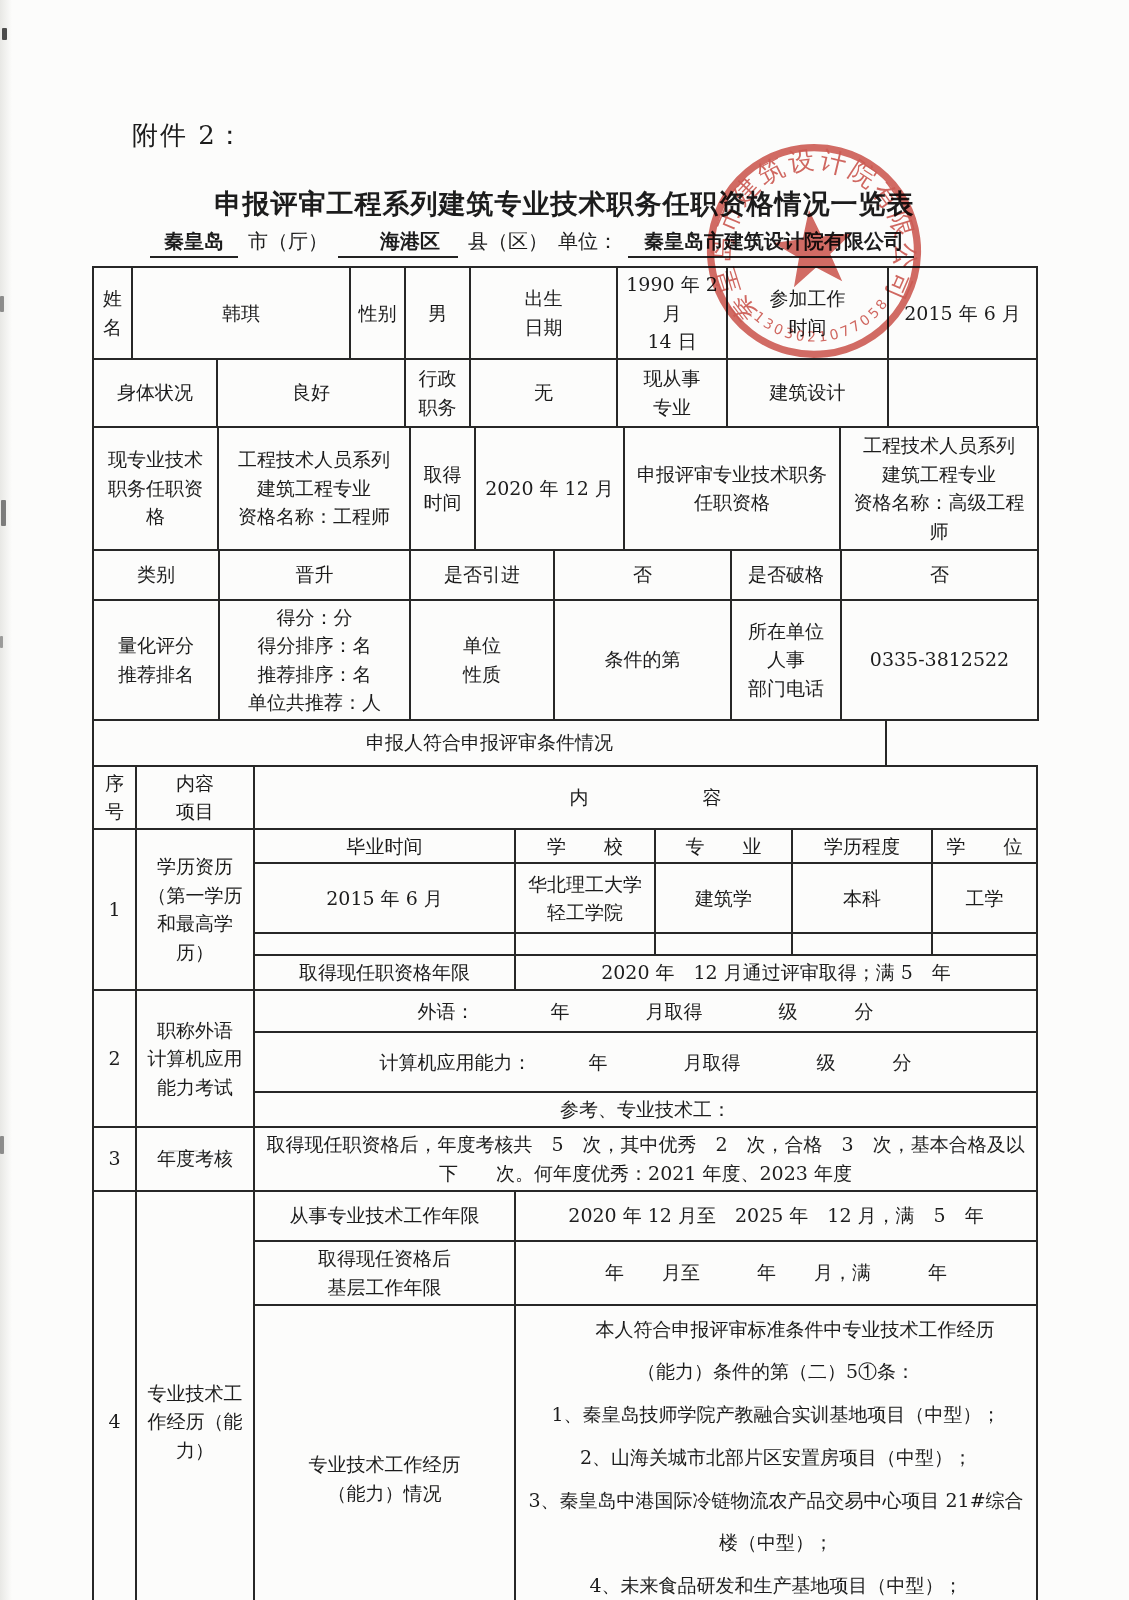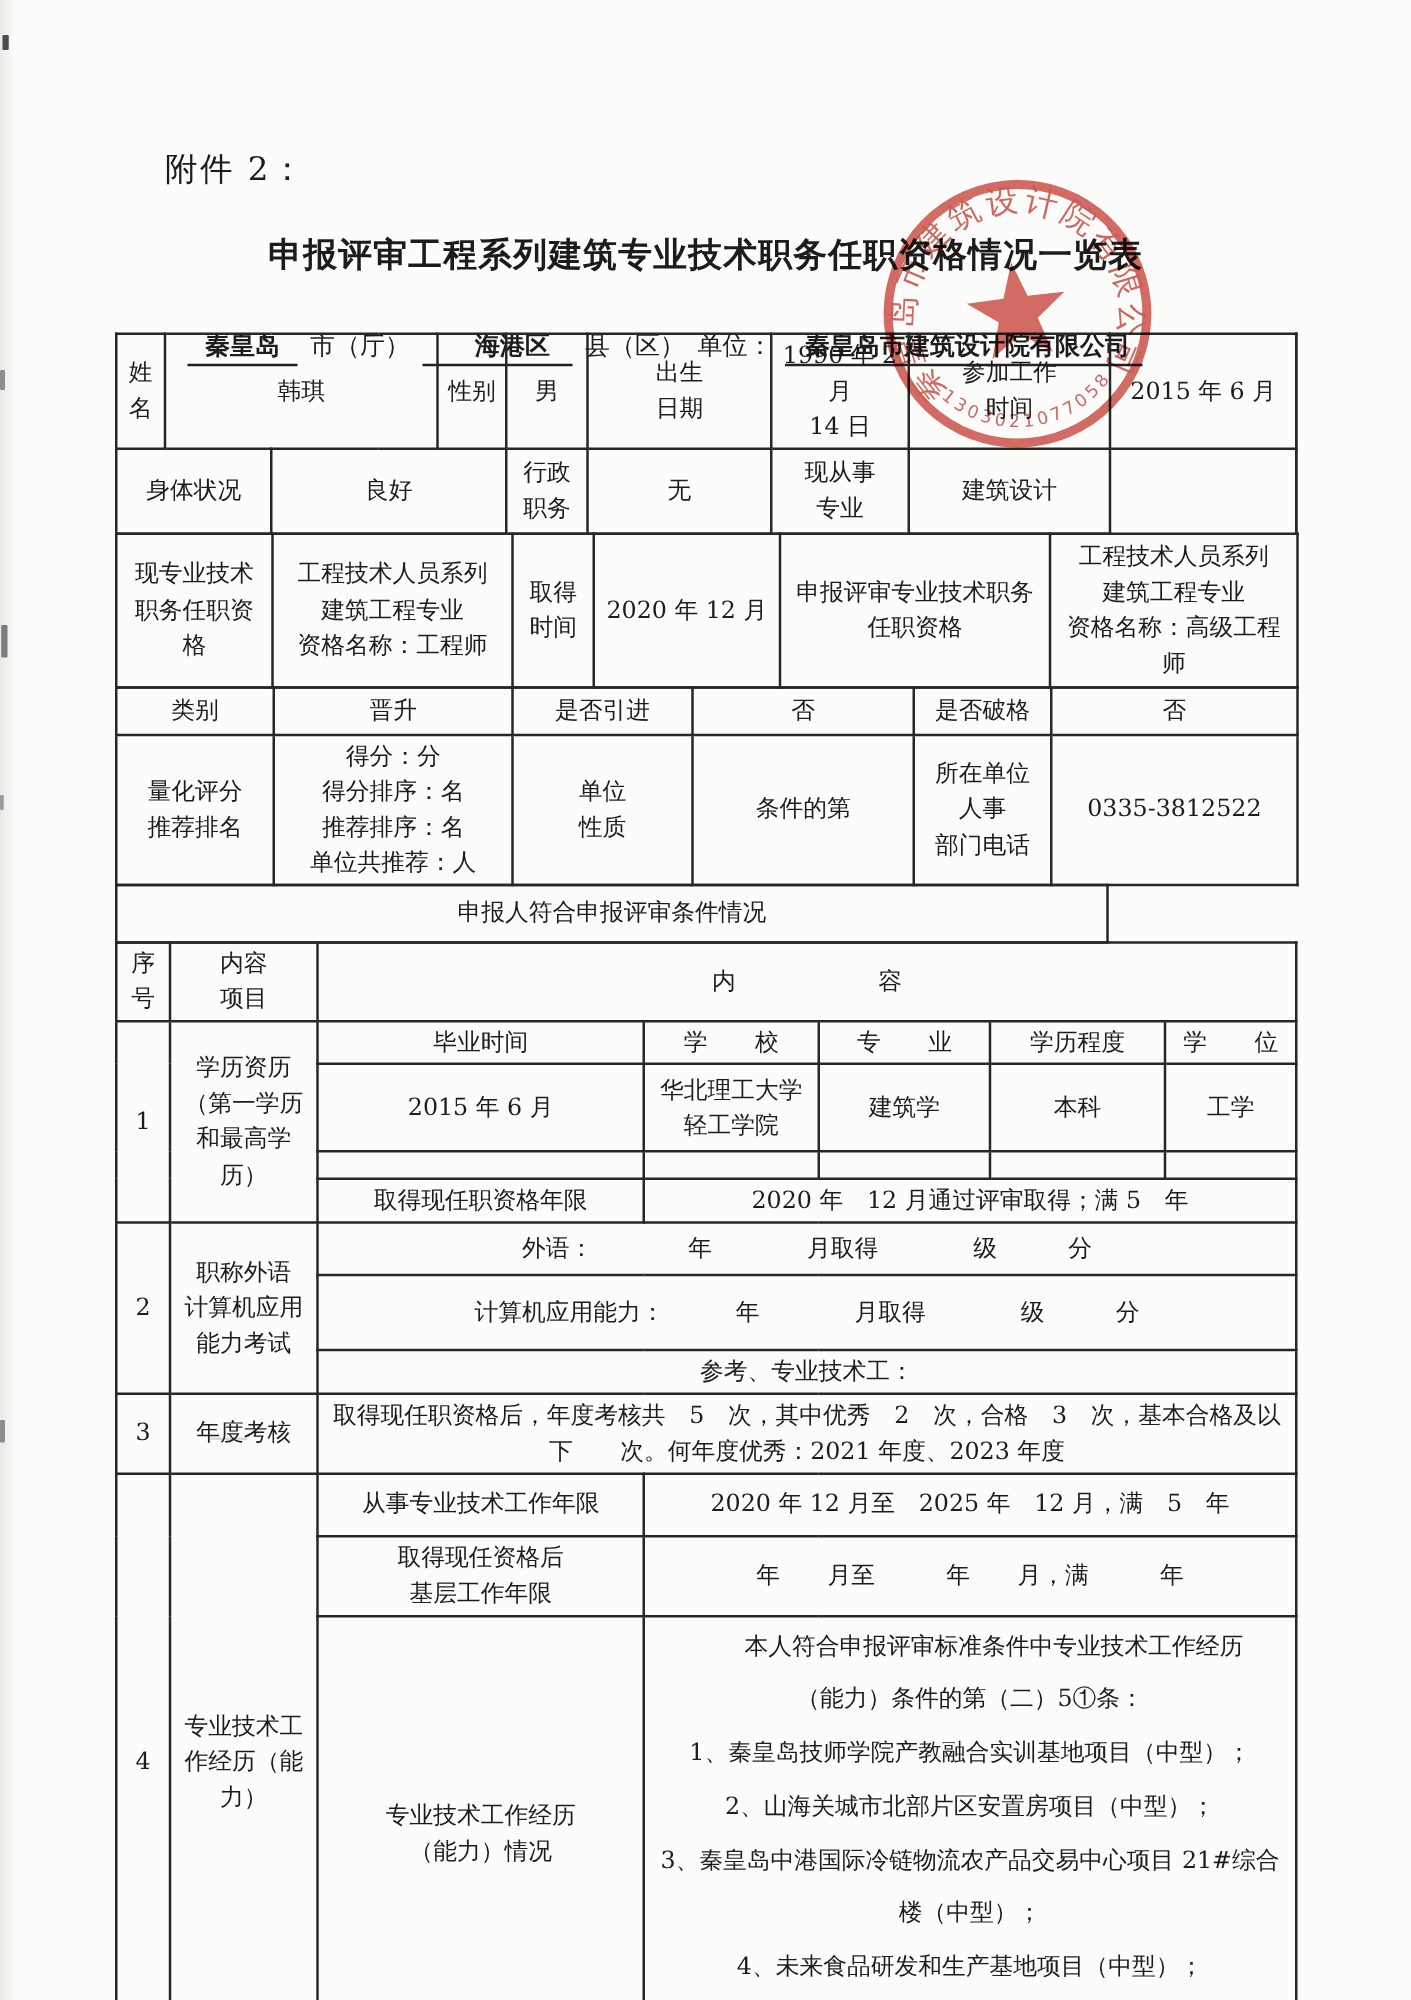--- a/index.html
+++ b/index.html
@@ -14,21 +14,21 @@
   .artifact{position:absolute;background:#4c4c4c;border-radius:1px;}
 
   .attachment{position:absolute;left:132px;top:118px;font-size:26px;letter-spacing:2px;text-align:right;}
   .title{position:absolute;left:0;top:186px;width:1129px;text-align:center;
     font-size:27px;font-weight:bold;letter-spacing:1px;}
   .subtitle{position:absolute;left:150px;top:228px;font-size:20px;white-space:nowrap;}
   .subtitle .seg{margin-right:10px;}
   .u{border-bottom:2px solid #222;display:inline-block;padding:0 14px 1px 14px;}
   .u.wide{padding-left:42px;padding-right:18px;}
   .u.co{padding:0 10px 1px 16px;font-weight:bold;}
-  .bold{font-weight:bold;margin-top:35px;}
+  .bold{font-weight:bold;}
 
   .formwrap{position:absolute;left:92px;top:266px;width:945px;}
   table.tbl{border-collapse:collapse;table-layout:fixed;width:795px;margin-top:-2px;}
   table.tbl:first-child{margin-top:0;}
   .tbl td{border:2px solid #272727;font-size:19px;text-align:center;
     vertical-align:middle;padding:2px 5px;line-height:1.5;overflow:hidden;}
   .pre{white-space:pre-line;}
   .left{text-align:left;padding-left:12px;}
   .lh19{line-height:1.9;margin-left:42px;}
   .photo-cell{padding:0;}
@@ -151,21 +151,21 @@
     <table class="tbl">
       <colgroup>
         <col style="width:126px">
           <col style="width:191px">
           <col style="width:144px">
         <col style="width:177px">
           <col style="width:110px">
           <col style="width:197px">
       </colgroup>
       <tbody>
-          <tr style="height:38px">
+          <tr style="height:50px">
         <td>类别</td>
         <td>晋升</td>
         <td>是否引进</td>
         <td>否</td>
         <td>是否破格</td>
         <td>否</td>
       </tr>
       <tr style="height:120px">
         <td class="pre">量化评分
 推荐排名</td>

